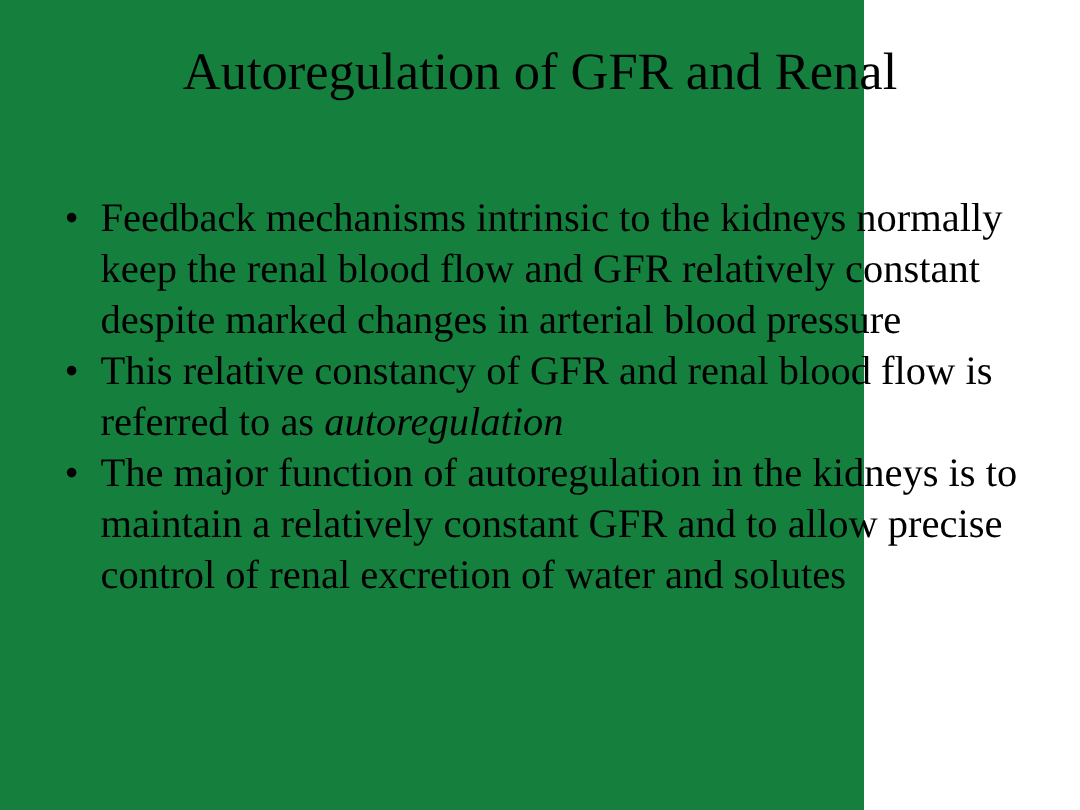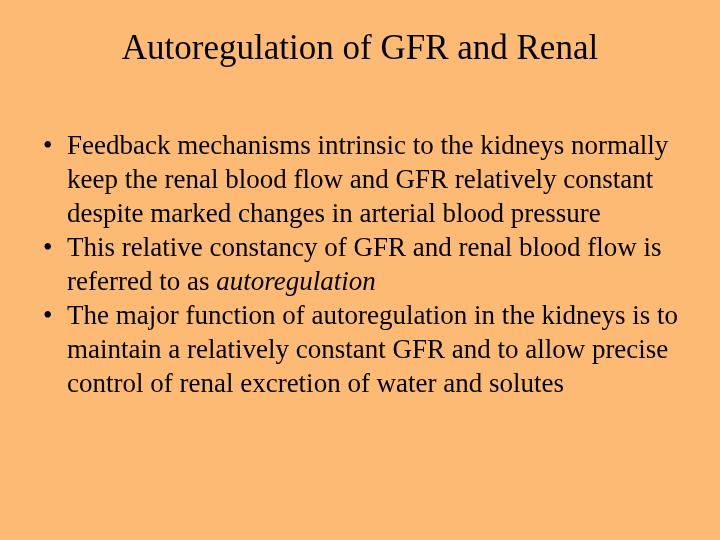--- a/index.html
+++ b/index.html
@@ -11,23 +11,23 @@
     width: 720px;
     height: 540px;
     overflow: hidden;
     font-family: "Liberation Serif", "DejaVu Serif", serif;
     color: #000000;
     -webkit-font-smoothing: antialiased;
   }
 
   .slide {
     position: relative;
-    width: 720px;
+    width: 576px;
     height: 540px;
-    background: #fdba74;
+    background: #15803d;
     box-sizing: border-box;
   }
 
   
   .slide-title {
     position: absolute;
     left: 0;
     top: 26px;
     width: 720px;
     text-align: center;

